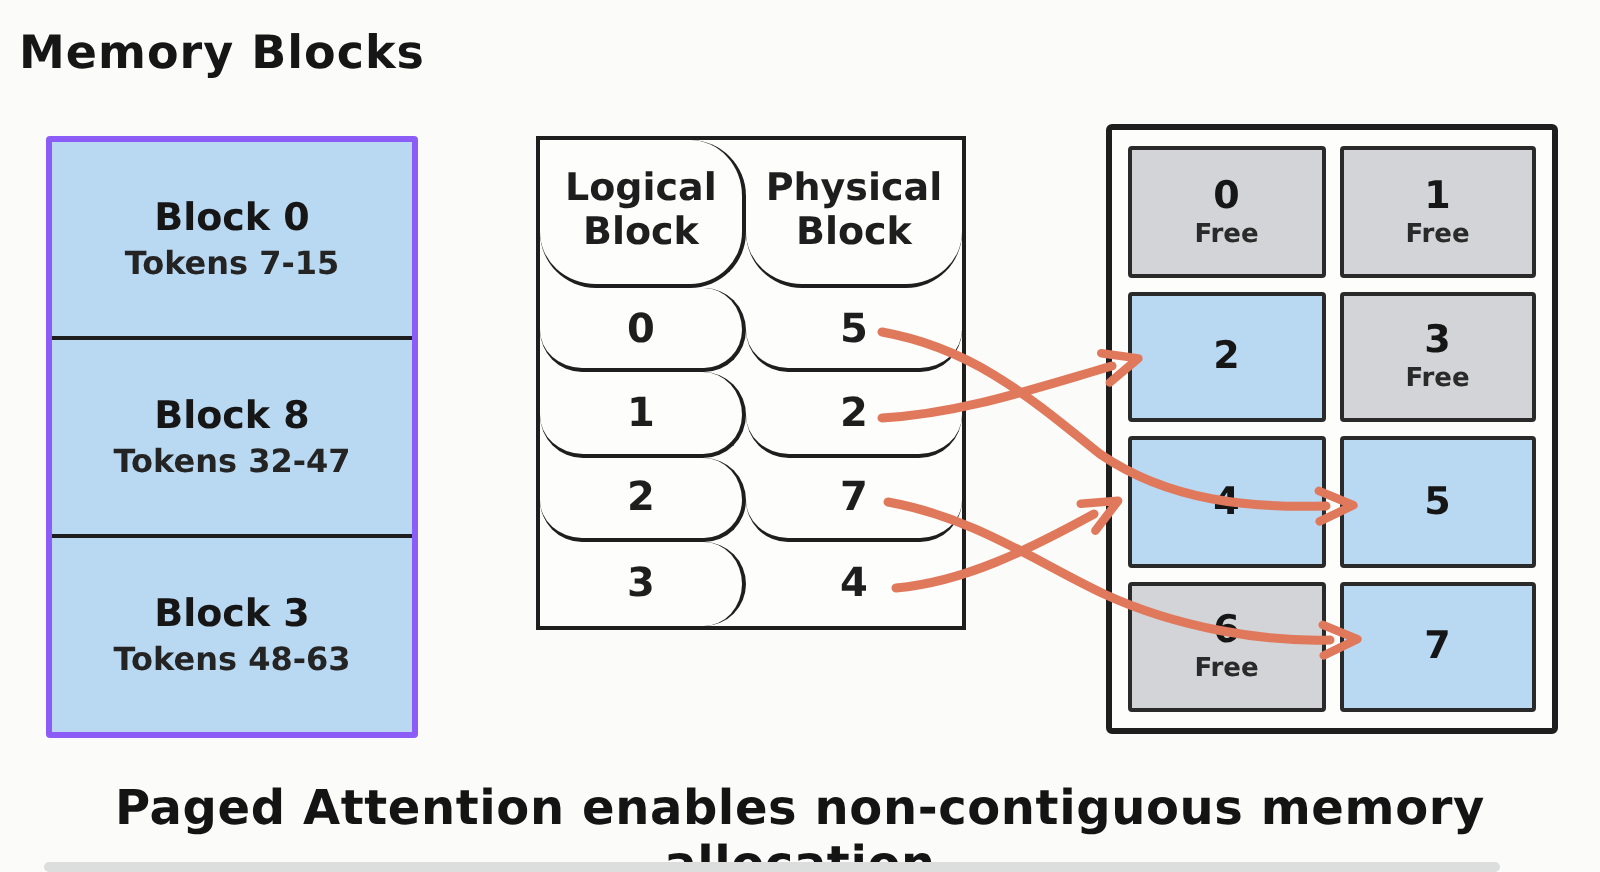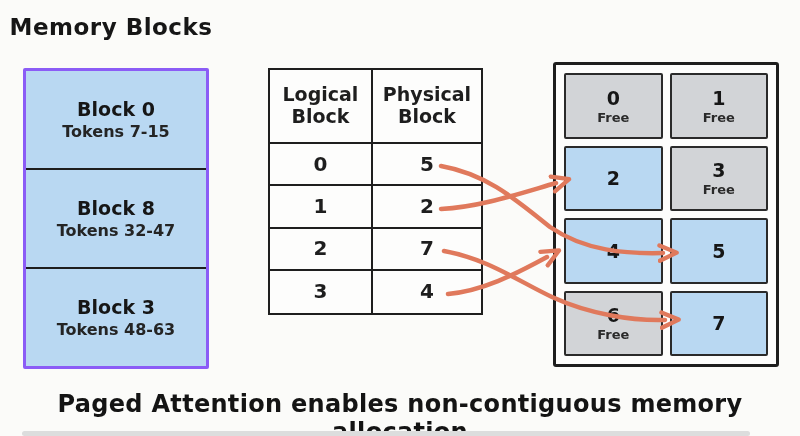--- a/index.html
+++ b/index.html
@@ -37,21 +37,21 @@
 
   
   .btable{
     position:absolute;left:268px;top:68px;width:215px;height:247px;
     border:2.5px solid #1e1e1e;background:#fdfdfc;
     display:grid;grid-template-columns:1fr 1.05fr;grid-template-rows:74px 1fr 1fr 1fr 1fr;
     box-sizing:border-box;
   }
   .bcell{
     display:flex;flex-direction:column;align-items:center;justify-content:center;
-    border-bottom:2px solid #1e1e1e;font-size:20px;font-weight:bold;line-height:1.15;
+    border-bottom:2px solid #1e1e1e;font-size:20px;font-weight:bold;line-height:1.15;border-radius:28px;
   }
   .bcell.col0{border-right:2.5px solid #1e1e1e;}
   .bcell.lastrow{border-bottom:none;}
   .bcell.header{font-size:19px;}
 
   
   .gpu-box{
     position:absolute;left:553px;top:62px;width:226px;height:305px;
     border:3px solid #1e1e1e;border-radius:3px;background:#fdfdfc;
     box-sizing:border-box;padding:8px;

